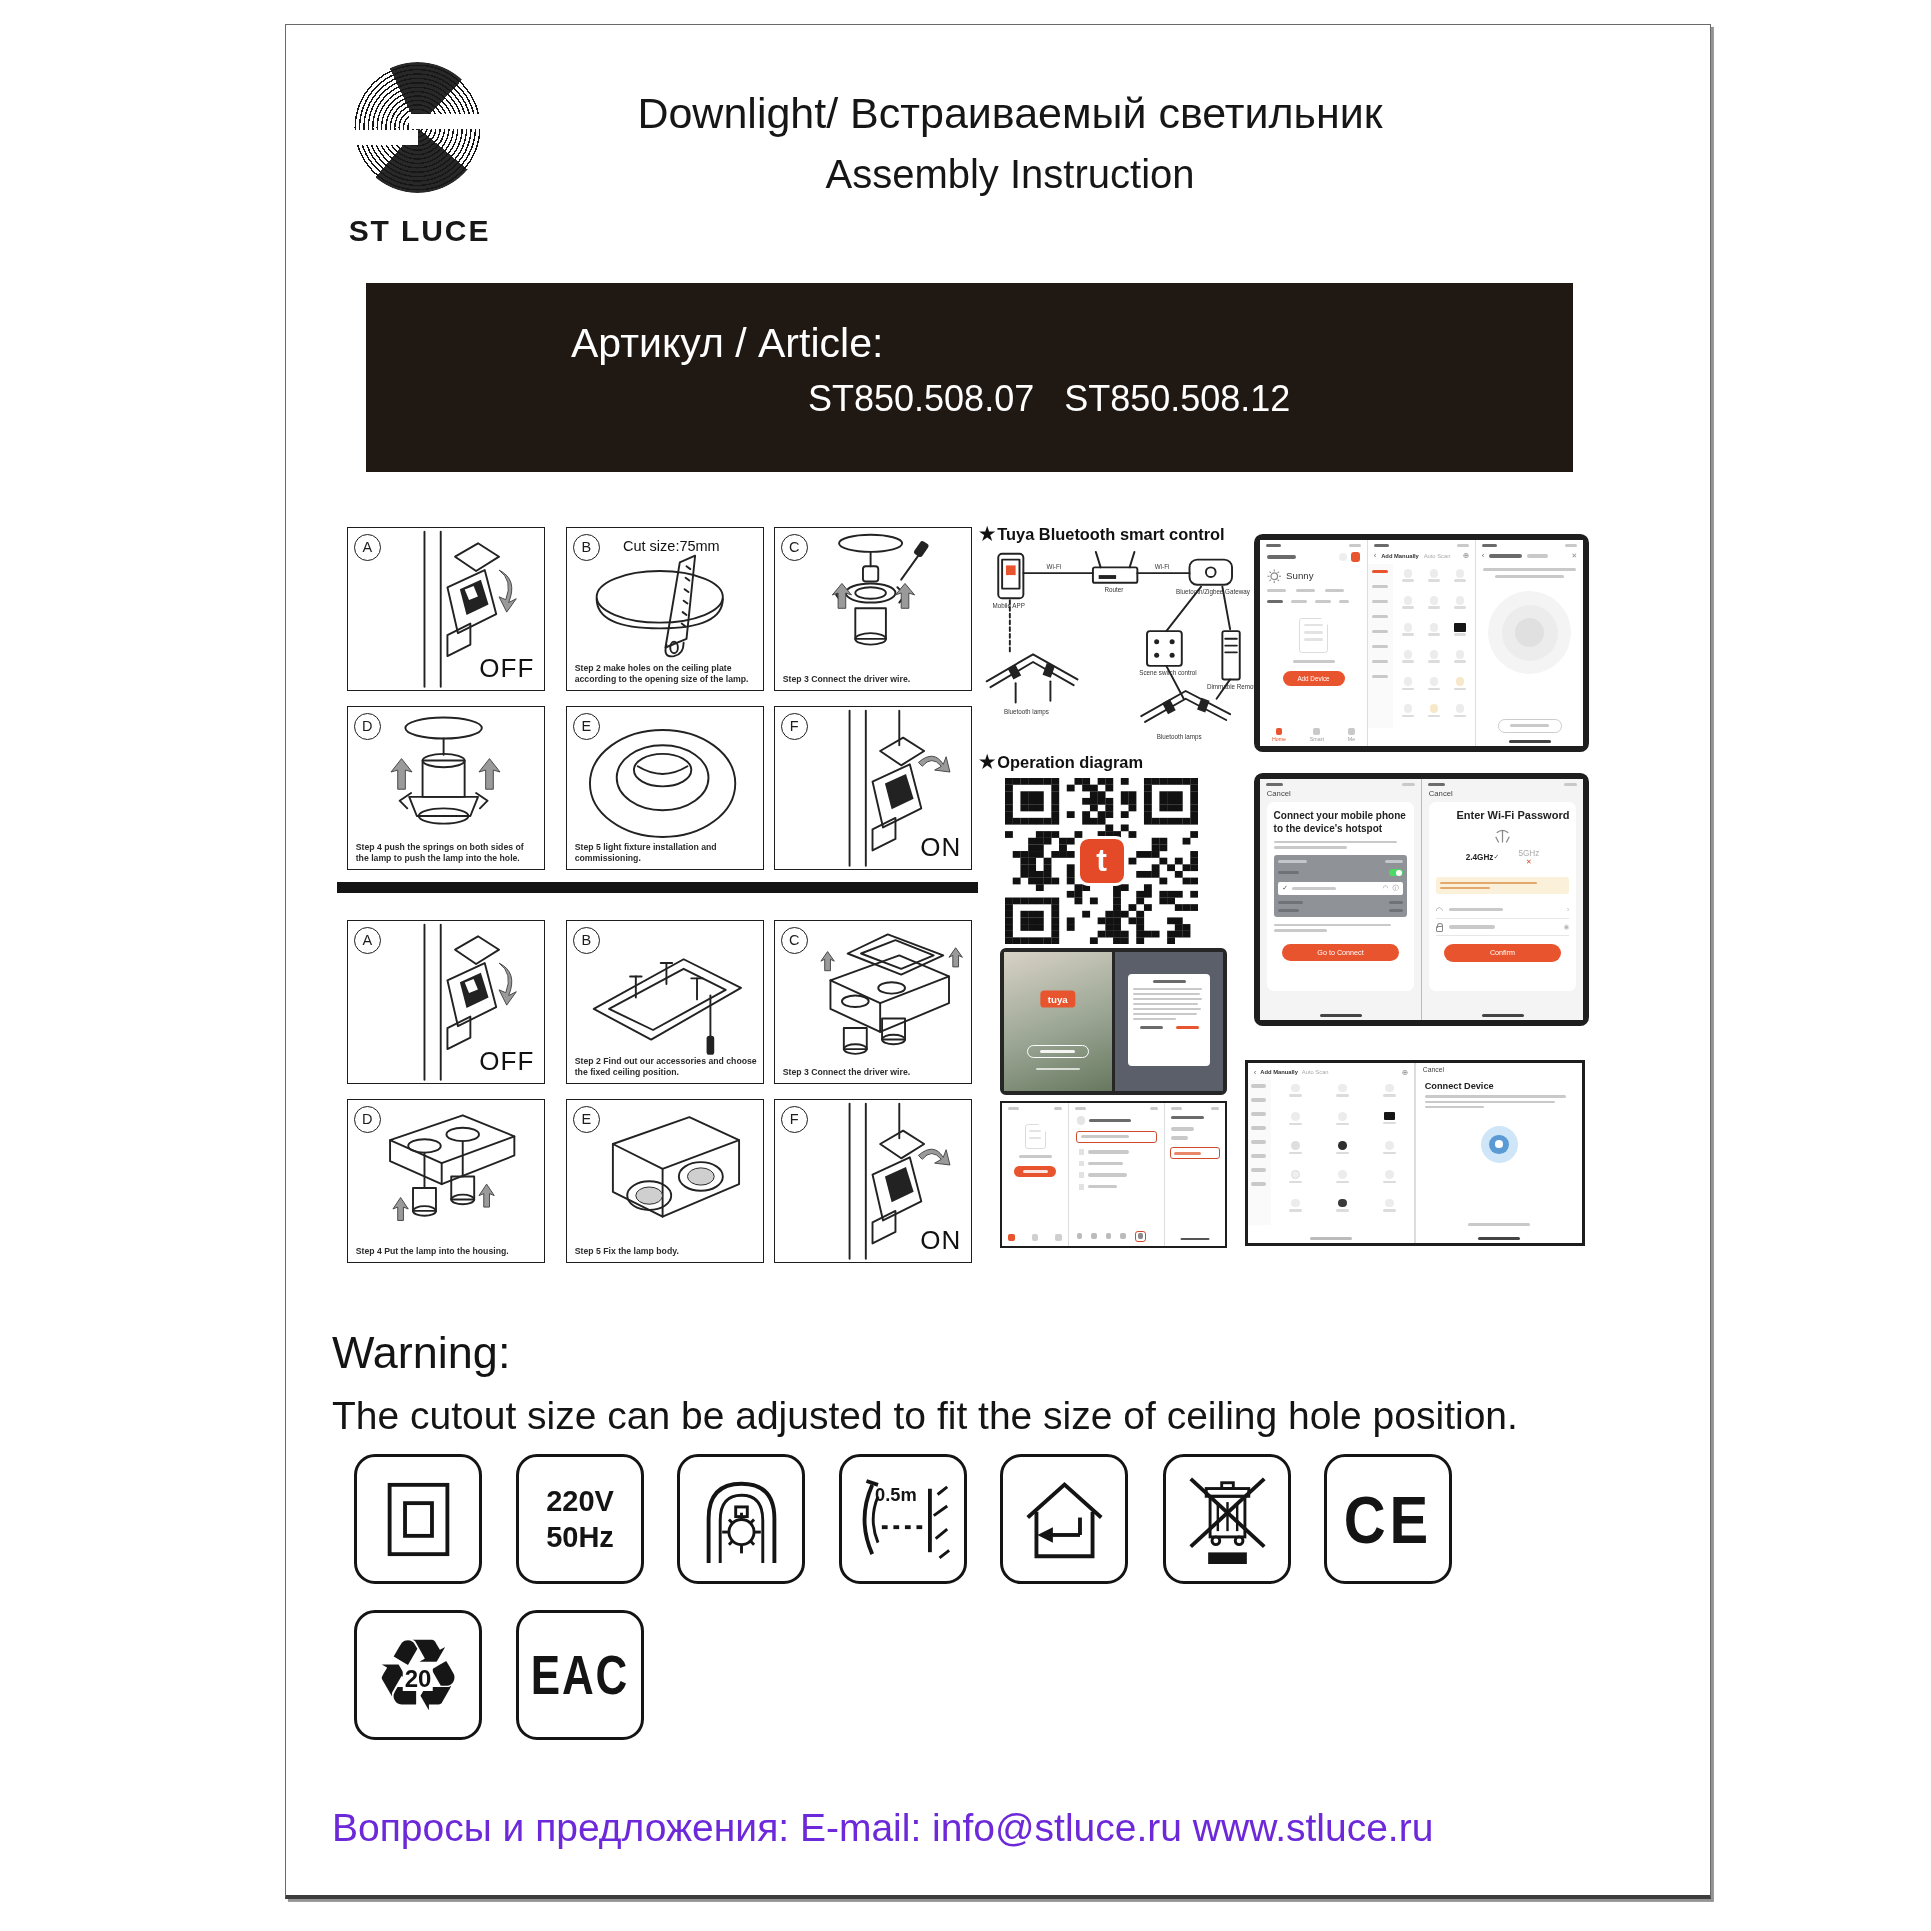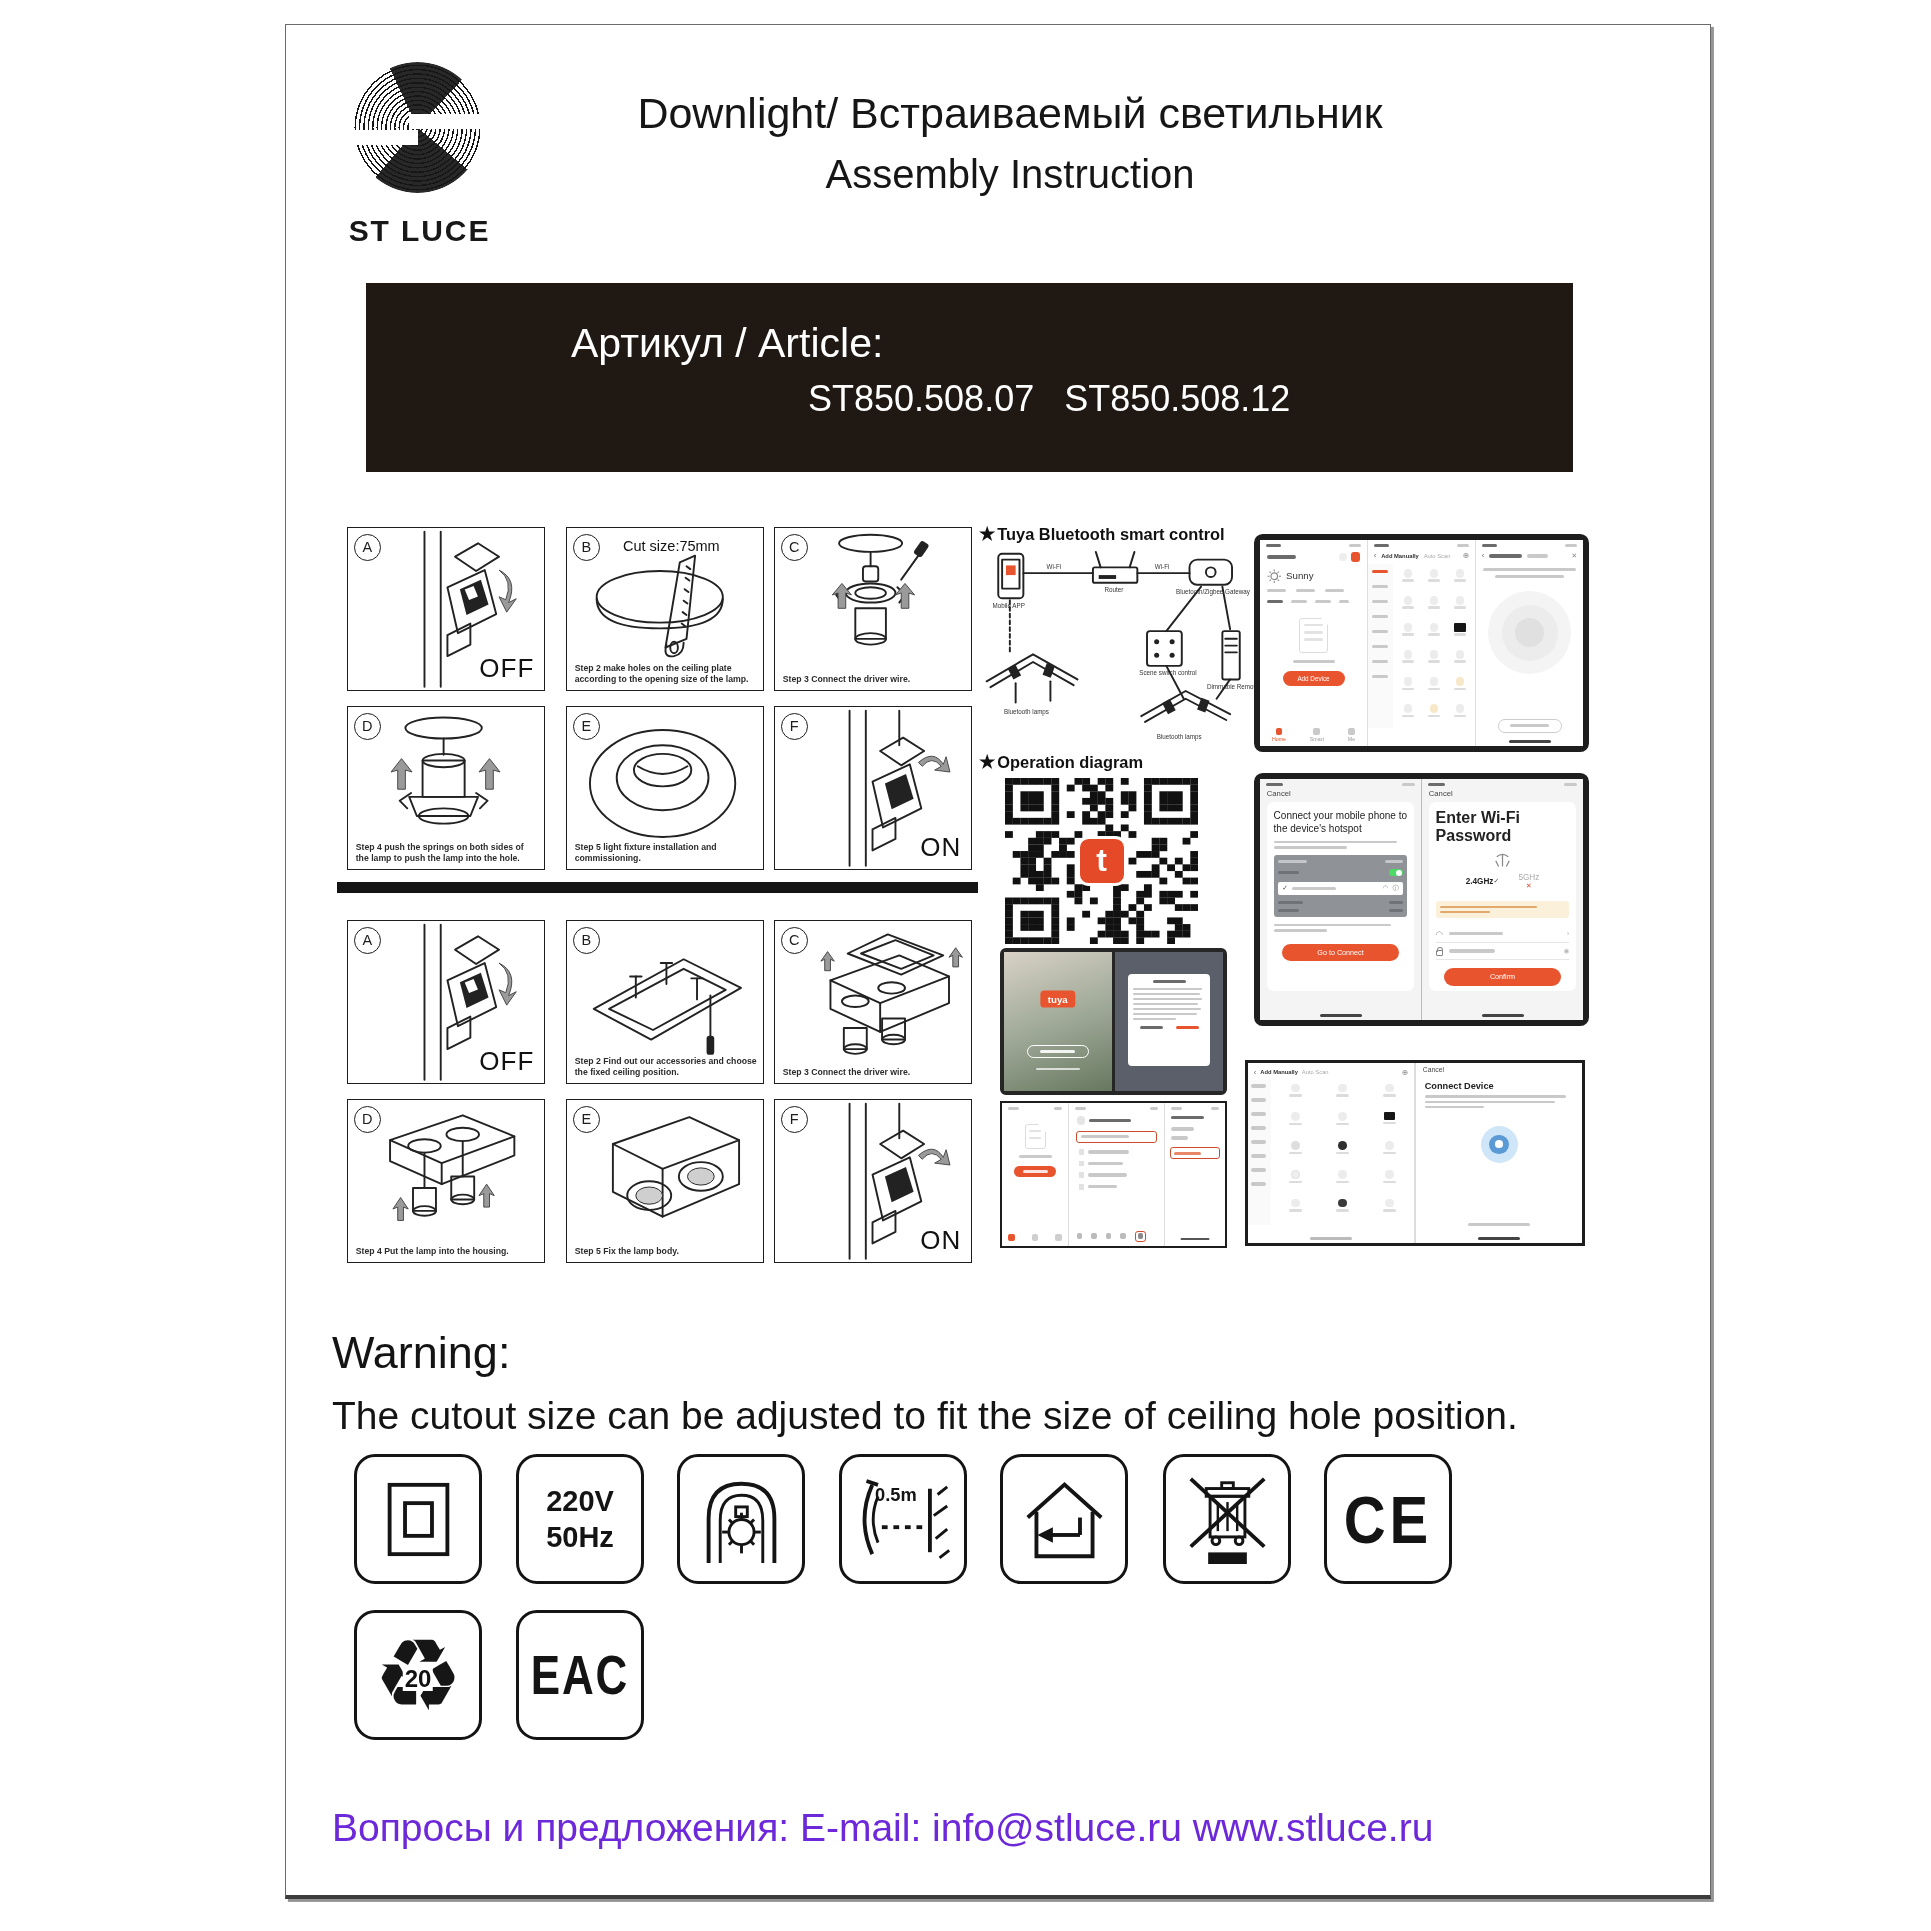--- a/index.html
+++ b/index.html
@@ -932,21 +932,21 @@
   </div>
 
   <div class="bezel3" style="left:968px; top:748px; width:335px; height:253px;">
     <div class="screen" style="background:#f4f4f4;">
       <div class="statusbar">
           <span class="bar d" style="width:17.4px;"></span>
           <span class="bar" style="width:13.5px;"></span>
         </div>
       <div class="cancel">Cancel</div>
       <div class="card" style="height:189px;">
-        <div style="font-size:10px;font-weight:400;color:#222;line-height:1.3;">Connect your mobile phone to the device's hotspot</div>
+        <div style="font-size:10px;font-weight:700;color:#222;line-height:1.3;">Connect your mobile phone to the device's hotspot</div>
         <div class="bar" style="width:92%;margin-top:5.8px;height:2.7px;"></div>
         <div class="bar" style="width:55%;margin-top:2.9px;height:2.7px;"></div>
         <div style="margin-top:5.8px;background:#8f9296;border-radius:2.9px;padding:4.8px 4.8px;">
           <div style="display:flex;justify-content:space-between;">
               <span class="bar" style="width:29px;background:#c4c6c9;"></span>
               <span class="bar" style="width:17.4px;background:#c4c6c9;"></span>
             </div>
           <div style="display:flex;justify-content:space-between;align-items:center;margin-top:5.8px;">
             <span class="bar" style="width:21px;background:#6f7276;"></span>
               <span class="greenTog"></span>
@@ -973,21 +973,21 @@
       <div class="hind"></div>
     </div>
     <div class="vline" style="background:#bbb;"></div>
     <div class="screen" style="background:#f4f4f4;">
       <div class="statusbar">
           <span class="bar d" style="width:17.4px;"></span>
           <span class="bar" style="width:13.5px;"></span>
         </div>
       <div class="cancel">Cancel</div>
       <div class="card" style="height:189px;">
-        <div style="font-size:16px;font-weight:700;color:#222;text-align:left;">Enter Wi-Fi Password</div>
+        <div style="font-size:11px;font-weight:700;color:#222;text-align:right;">Enter Wi-Fi Password</div>
         <svg width="25" height="15.4" viewBox="0 0 26 16" style="display:block;margin:7.7px auto 0;">
           <line x1="13" y1="2" x2="13" y2="14" stroke="#888" stroke-width="1.3"></line>
           <path d="M7,4 q6,-5 12,0" fill="none" stroke="#888" stroke-width="1.3"></path>
           <line x1="6" y1="8" x2="9" y2="14" stroke="#888" stroke-width="1.3"></line>
           <line x1="20" y1="8" x2="17" y2="14" stroke="#888" stroke-width="1.3"></line>
         </svg>
         <div style="display:flex;justify-content:center;gap:19.3px;margin-top:4.8px;">
           <span style="display:flex;flex-direction:row;align-items:center;">
             <span style="font-size:8.2px;font-weight:700;color:#222;">2.4GHz</span>
             <span style="font-size:6.8px;color:#333;">✓</span>

